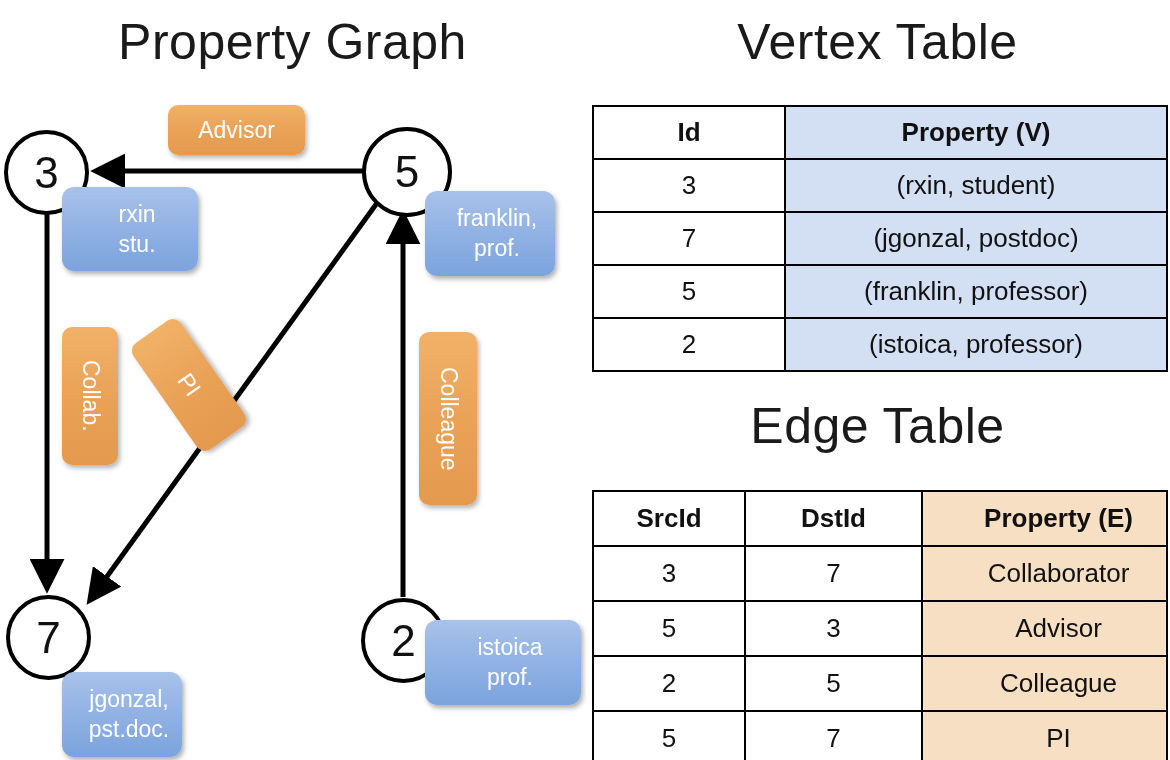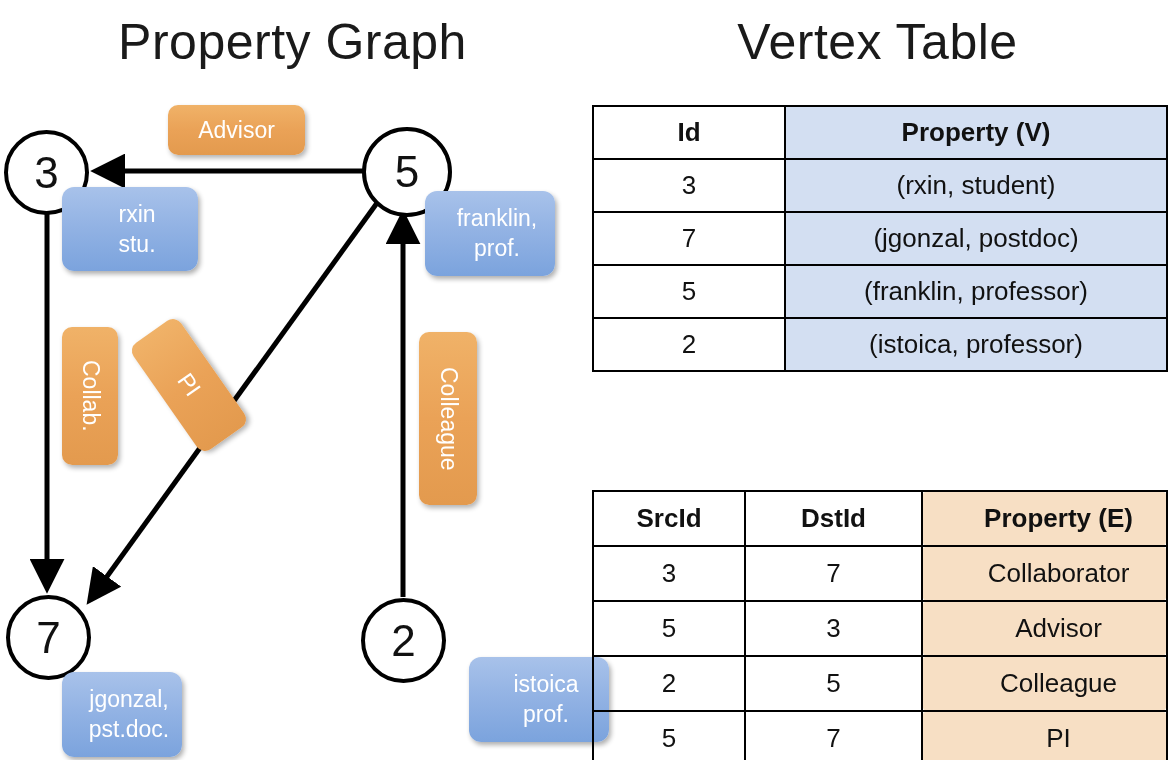--- a/index.html
+++ b/index.html
@@ -97,20 +97,21 @@
 </style>
 </head>
 <body>
 
 <div class="stage">
 
   <div class="title" id="title-property-graph">Property Graph</div>
 
   <div class="title" id="title-vertex-table">Vertex Table</div>
 
+  <div class="title" id="title-edge-table">Edge Table</div>
 
   <svg id="graph-svg" viewBox="0 0 585 760" xmlns="http://www.w3.org/2000/svg">
     <defs>
       <marker id="arrow" viewBox="0 0 12 12" refX="10" refY="6" markerWidth="7" markerHeight="7" orient="auto-start-reverse">
         <path d="M 0 0 L 12 6 L 0 12 z" fill="#000"></path>
       </marker>
     </defs>
 
     <line x1="366" y1="171" x2="96" y2="171" stroke="#000" stroke-width="5" marker-end="url(#arrow)"></line>
 
@@ -145,21 +146,21 @@
   <div class="blue-box" style="left:425px;top:191px;width:130px;height:85px;">
     <div>franklin,</div>
     <div>prof.</div>
   </div>
 
   <div class="blue-box" style="left:62px;top:672px;width:120px;height:85px;">
     <div>jgonzal,</div>
     <div>pst.doc.</div>
   </div>
 
-  <div class="blue-box" style="left:425px;top:657px;width:140px;height:85px;margin-left:44px;">
+  <div class="blue-box" style="left:425px;top:620px;width:156px;height:85px;">
     <div>istoica</div>
     <div>prof.</div>
   </div>
 
   <div class="orange-box" style="left:168px;top:105px;width:137px;height:50px;">
     <span>Advisor</span>
   </div>
 
   <div class="orange-box vert-label" style="left:62px;top:327px;width:56px;height:138px;">
     <span>Collab.</span>

